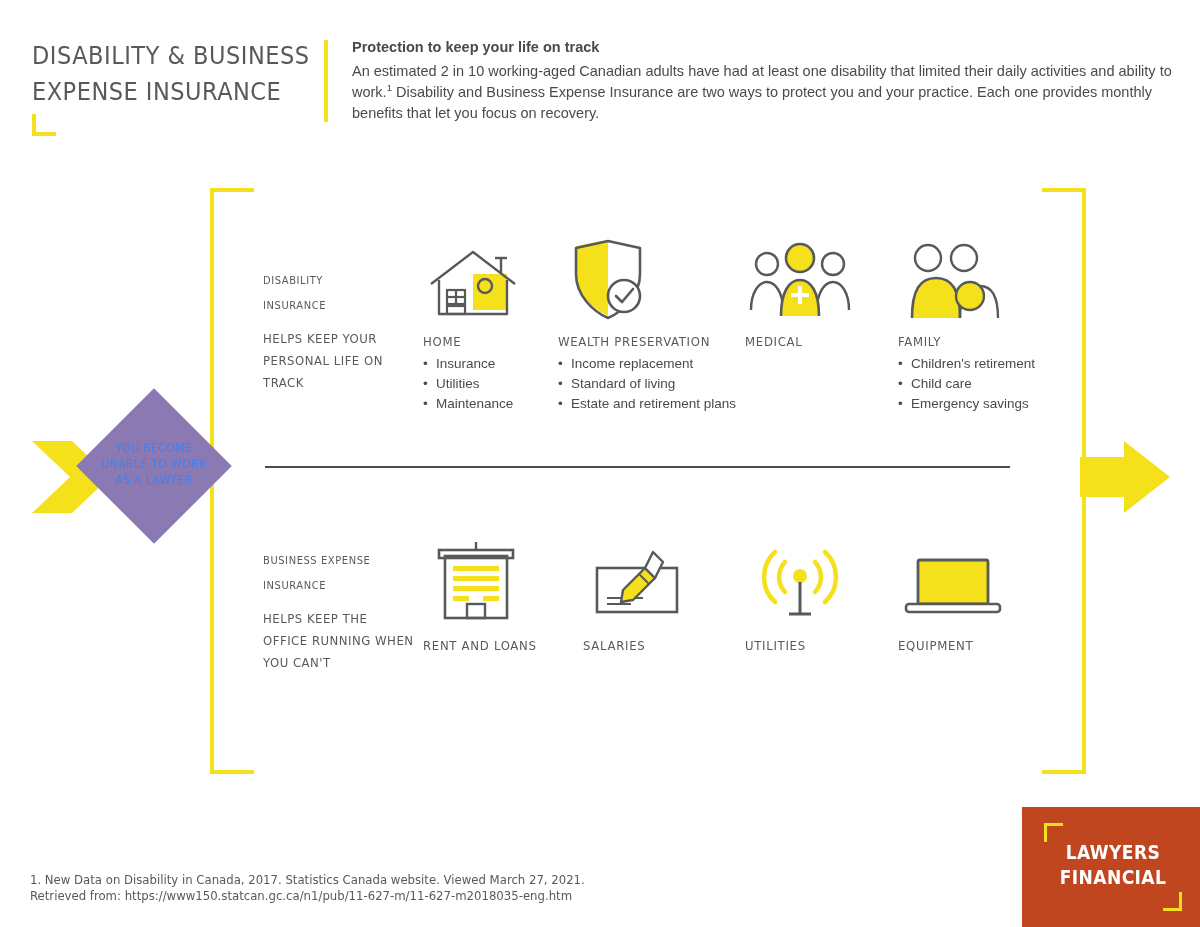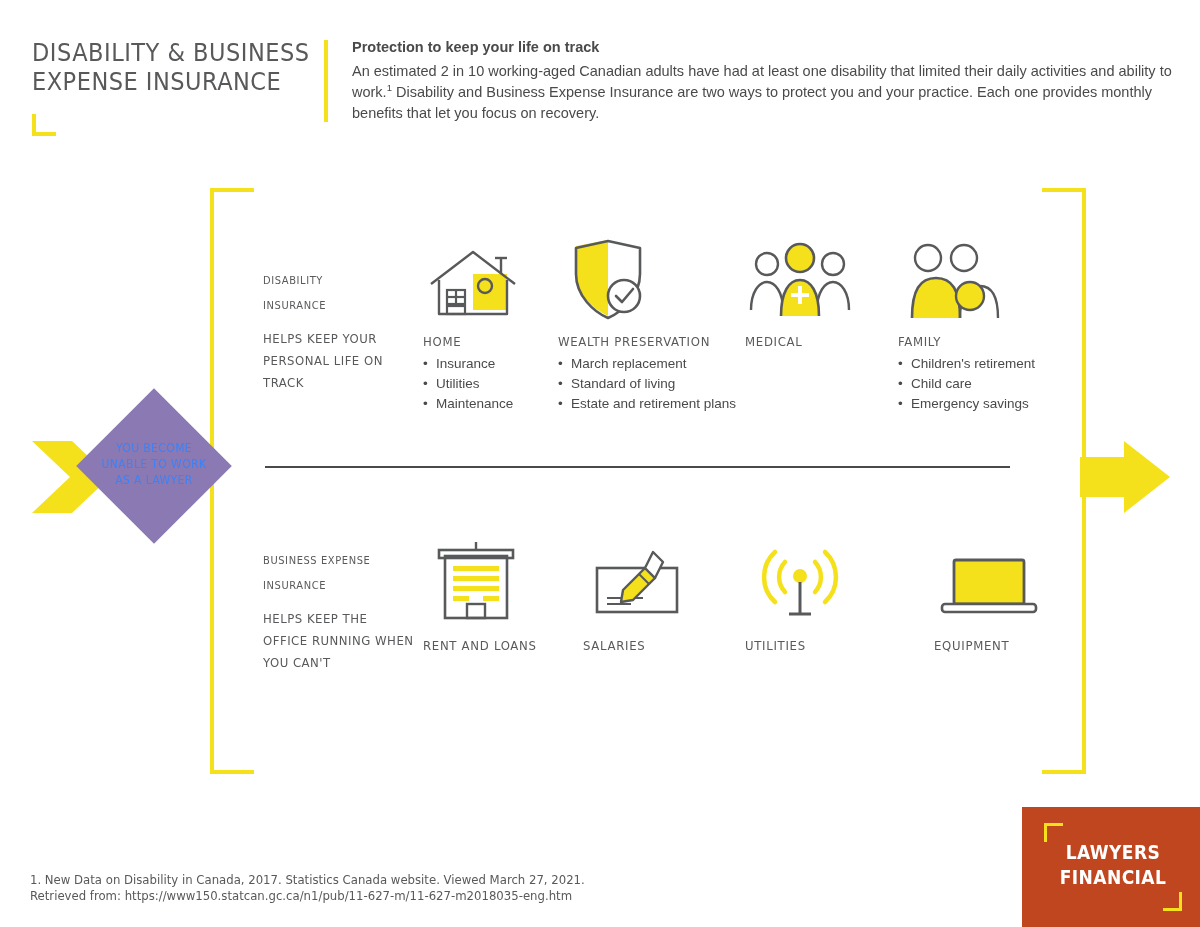--- a/index.html
+++ b/index.html
@@ -26,21 +26,21 @@
   #title-block {
     position: absolute;
     left: 0;
     top: 0;
     width: 290px;
   }
   #page-title {
     font-family: "DejaVu Sans Condensed", "Liberation Sans", sans-serif;
     font-size: 25px;
     letter-spacing: 0.5px;
-    line-height: 29px;
+    line-height: 36px;
     color: #58595b;
     font-weight: 400;
     text-transform: uppercase;
     white-space: pre-line;
   }
   #title-corner {
     position: absolute;
     left: 0;
     top: 76px;
     width: 20px;
@@ -361,21 +361,21 @@
   <div class="col-icon">
     <svg width="100" height="88" viewBox="0 0 100 88">
       <path d="M18 10 L50 4 L50 80 C34 72 18 58 18 38 Z" fill="#f5e11b"></path>
       <path d="M18 12 L50 5 L82 12 L82 38 C82 60 64 76 50 82 C36 76 18 60 18 38 Z" fill="none" stroke="#58595b" stroke-width="2.6" stroke-linejoin="round"></path>
       <circle cx="66" cy="60" r="16" fill="#ffffff" stroke="#58595b" stroke-width="2.6"></circle>
       <polyline points="58,60 64,66 75,53" fill="none" stroke="#58595b" stroke-width="2.6" stroke-linecap="round" stroke-linejoin="round"></polyline>
     </svg>
   </div>
   <div class="col-title">Wealth Preservation</div>
   <ul class="col-list">
-    <li>March replacement</li>
+    <li>Income replacement</li>
     <li>Standard of living</li>
     <li>Estate and retirement plans</li>
   </ul>
 </div>
 
 <div class="col" style="left:745px; top:228px;">
   <div class="col-icon">
     <svg width="110" height="86" viewBox="0 0 110 86">
       <circle cx="22" cy="26" r="11" fill="none" stroke="#58595b" stroke-width="2.4"></circle>
       <path d="M6 72 C6 54 14 44 22 44 C30 44 38 54 38 72" fill="none" stroke="#58595b" stroke-width="2.4"></path>
@@ -459,21 +459,21 @@
       <path d="M70 24 A22 22 0 0 1 70 54" fill="none" stroke="#f5e11b" stroke-width="4.5" stroke-linecap="round"></path>
       <path d="M30 14 A34 34 0 0 0 30 64" fill="none" stroke="#f5e11b" stroke-width="4.5" stroke-linecap="round"></path>
       <path d="M80 14 A34 34 0 0 1 80 64" fill="none" stroke="#f5e11b" stroke-width="4.5" stroke-linecap="round"></path>
       <line x1="55" y1="44" x2="55" y2="76" stroke="#58595b" stroke-width="3"></line>
       <line x1="44" y1="76" x2="66" y2="76" stroke="#58595b" stroke-width="3"></line>
     </svg>
   </div>
   <div class="col-caption">Utilities</div>
 </div>
 
-<div class="col" style="left:898px; top:528px;margin-left:36px;">
+<div class="col" style="left:898px; top:528px;">
   <div class="col-icon">
     <svg width="110" height="86" viewBox="0 0 110 86">
       <rect x="20" y="22" width="70" height="44" rx="2" fill="#f5e11b" stroke="#58595b" stroke-width="2.8"></rect>
       <rect x="26" y="28" width="58" height="32" fill="#f5e11b"></rect>
       <rect x="8" y="66" width="94" height="8" rx="3" fill="#ffffff" stroke="#58595b" stroke-width="2.6"></rect>
     </svg>
   </div>
   <div class="col-caption">Equipment</div>
 </div>
 

